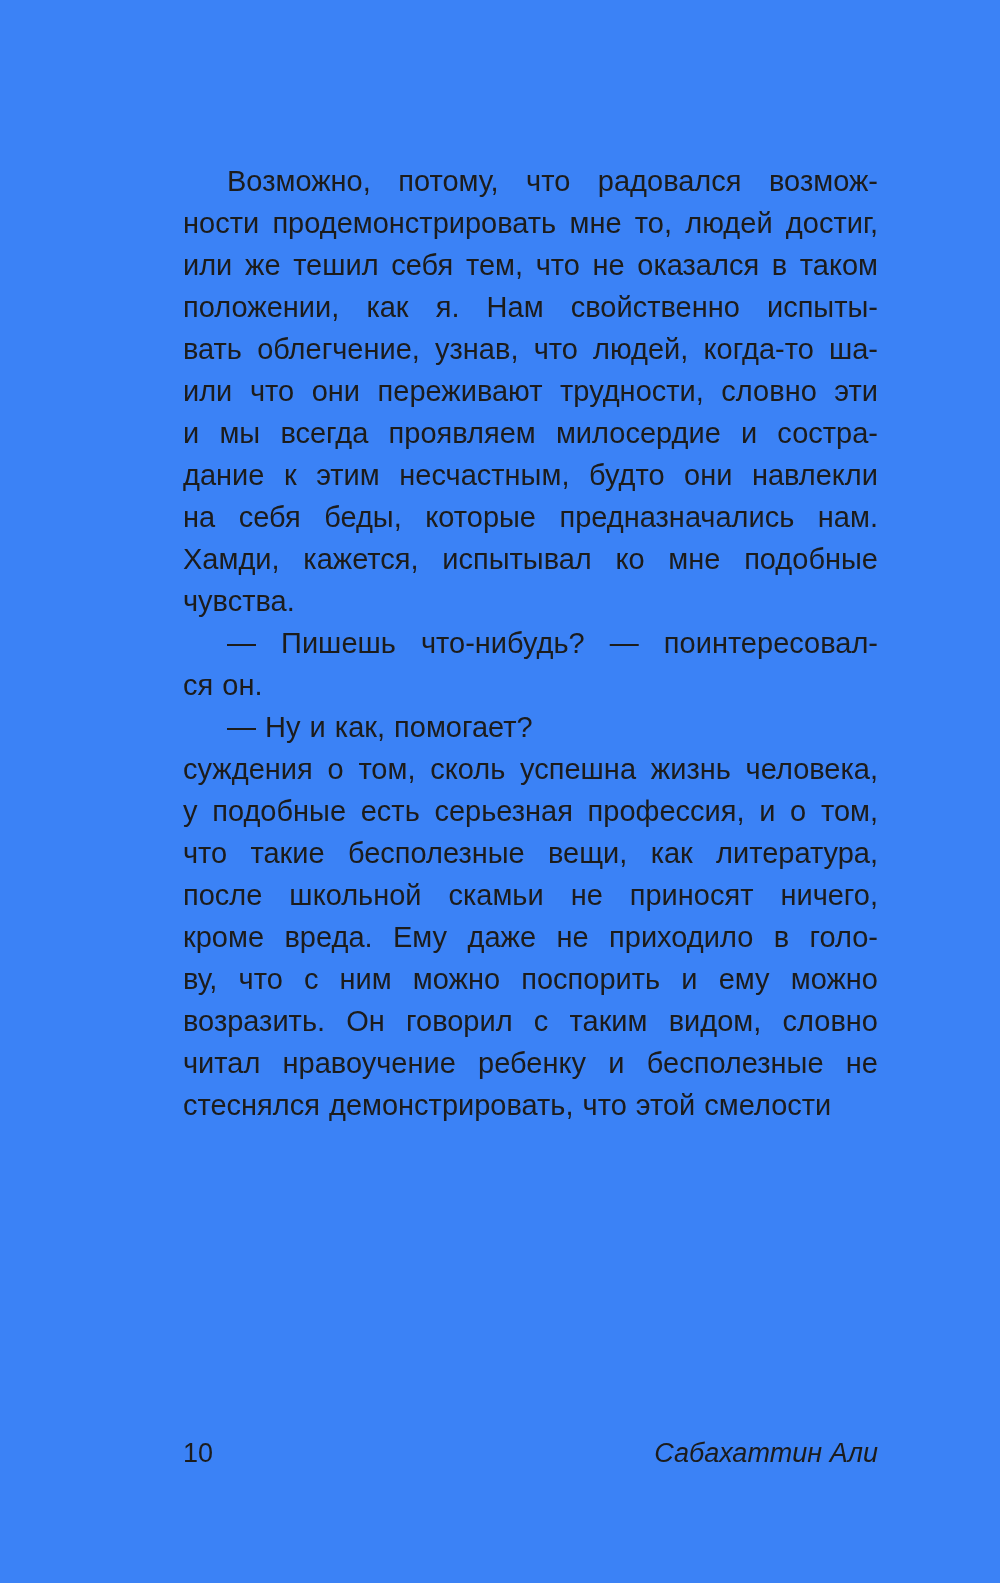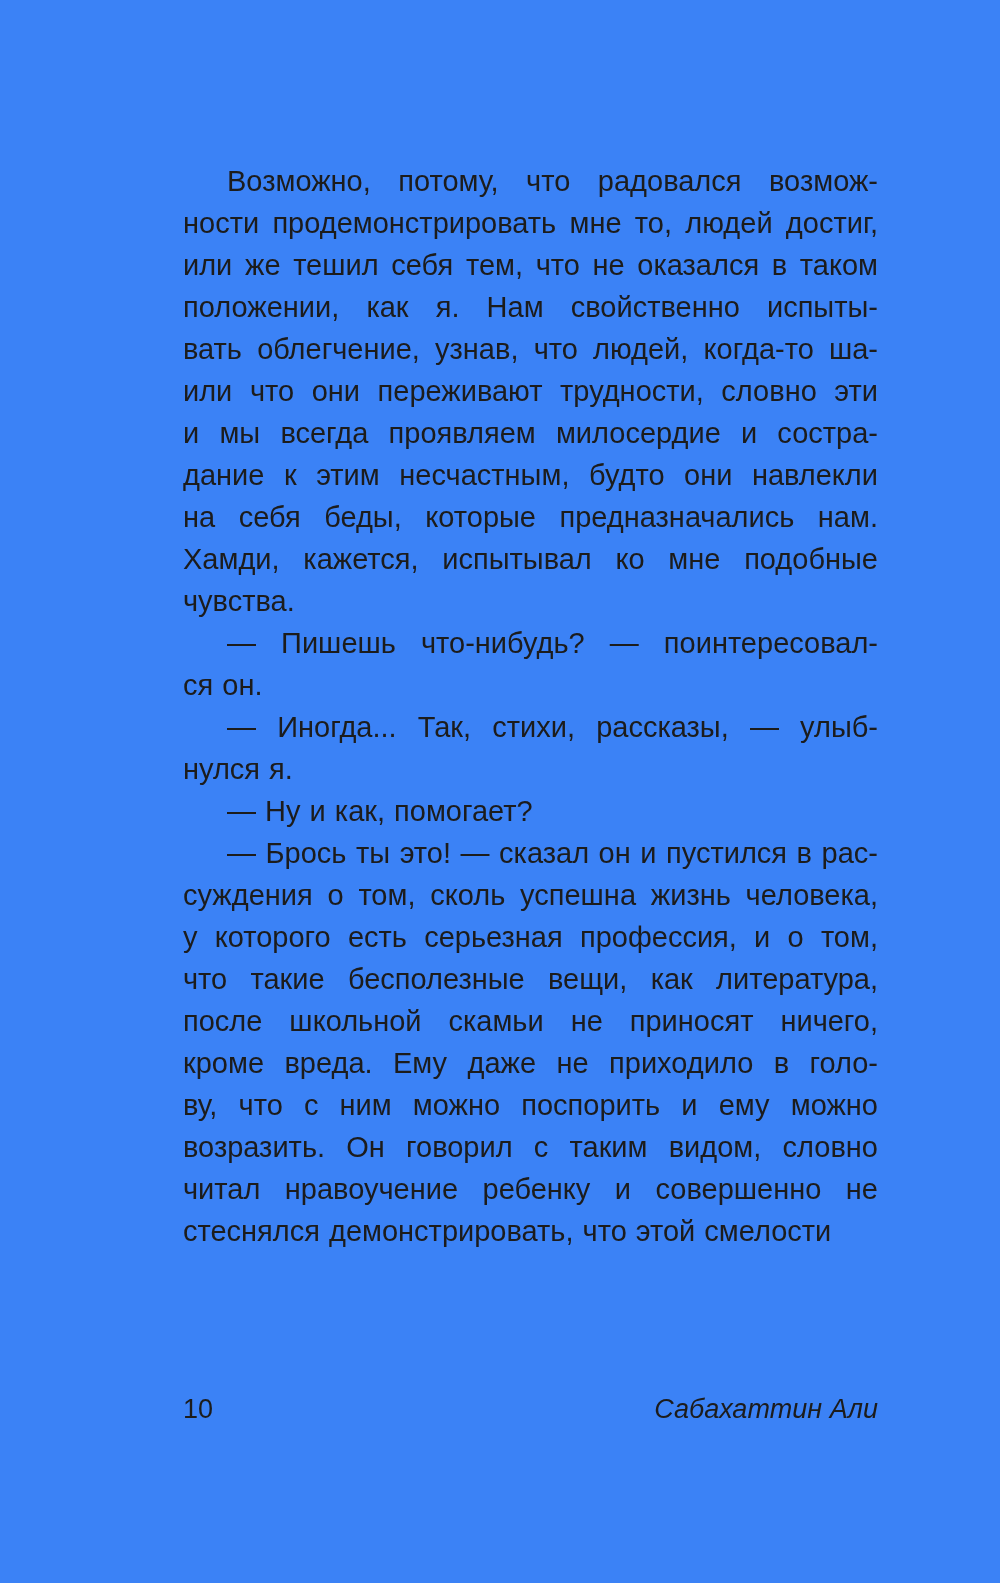--- a/index.html
+++ b/index.html
@@ -46,20 +46,21 @@
     right: 122px;
     top: 1392px;
     display: flex;
     justify-content: space-between;
     align-items: baseline;
     font-size: 27px;
     line-height: 34px;
   }
   .footer .page-number {
     font-style: normal;
+    margin-top: 44px;
   }
   .footer .author {
     font-style: italic;
   }
 </style>
 </head>
 <body>
 
 <div class="page">
   <div class="text-block" id="paragraphs">
@@ -74,36 +75,31 @@
         <div class="line">дание к этим несчастным, будто они навлекли</div>
         <div class="line">на себя беды, которые предназначались нам.</div>
         <div class="line">Хамди, кажется, испытывал ко мне подобные</div>
         <div class="line last">чувства.</div>
       </div>
       <div class="paragraph">
         <div class="line first">— Пишешь что-нибудь? — поинтересовал-</div>
         <div class="line last">ся он.</div>
       </div>
       <div class="paragraph">
-        <div class="line first">— Иногда... Так, стихи, рассказы, — улыб-</div>
-        <div class="line last">нулся я.</div>
-      </div>
-      <div class="paragraph">
         <div class="line first last">— Ну и как, помогает?</div>
       </div>
       <div class="paragraph">
-        <div class="line first">— Брось ты это! — сказал он и пустился в рас-</div>
         <div class="line">суждения о том, сколь успешна жизнь человека,</div>
-        <div class="line">у которого есть серьезная профессия, и о том,</div>
+        <div class="line">у подобные есть серьезная профессия, и о том,</div>
         <div class="line">что такие бесполезные вещи, как литература,</div>
         <div class="line">после школьной скамьи не приносят ничего,</div>
         <div class="line">кроме вреда. Ему даже не приходило в голо-</div>
         <div class="line">ву, что с ним можно поспорить и ему можно</div>
         <div class="line">возразить. Он говорил с таким видом, словно</div>
-        <div class="line">читал нравоучение ребенку и совершенно не</div>
+        <div class="line">читал нравоучение ребенку и бесполезные не</div>
         <div class="line last">стеснялся демонстрировать, что этой смелости</div>
       </div>
     </div>
   <div class="footer">
     <span class="page-number">10</span>
     <span class="author">Сабахаттин Али</span>
   </div>
 </div>
 
 </body></html>

